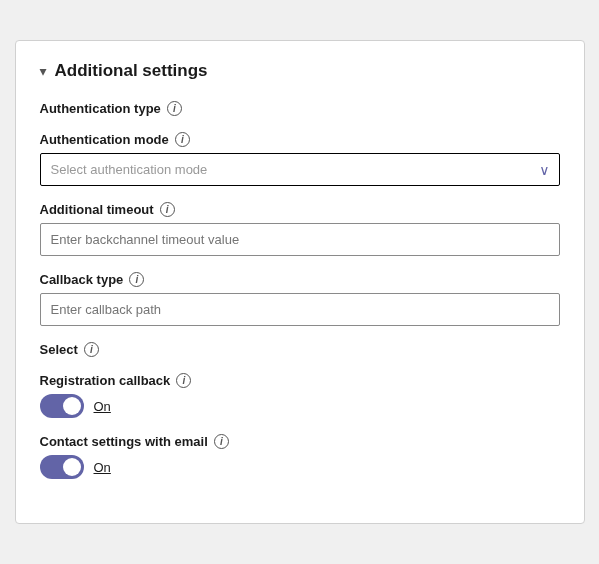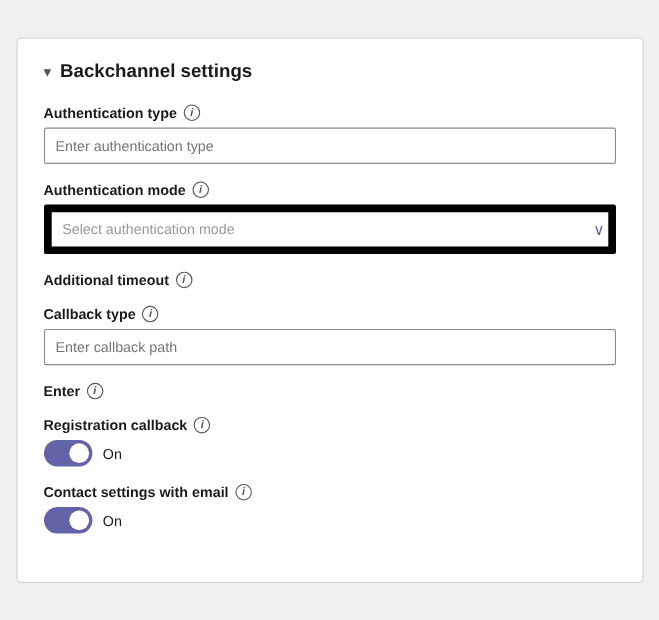--- a/index.html
+++ b/index.html
@@ -84,21 +84,21 @@
       background: #fff;
     }
 
     .select-wrapper {
       position: relative;
       width: 100%;
     }
 
     .select-input {
       width: 100%;
-      border: 7px solid #000000;
+      border: 1px solid #000000;
       border-radius: 2px;
       padding: 8px 36px 8px 10px;
       font-size: 13px;
       color: #999;
       background: #fff;
       appearance: none;
       outline: none;
       cursor: pointer;
     }
 
@@ -151,70 +151,71 @@
       background: #fff;
       border-radius: 50%;
       top: 3px;
       left: 23px;
       transition: 0.3s;
     }
 
     .toggle-label {
       font-size: 13px;
       color: #1a1a1a;
+      text-decoration: underline;
     }
   </style>
 </head>
 <body>
 
 <div class="card">
   <div class="section-header">
     <span class="chevron-icon">▾</span>
-    <span class="section-title">Backchannel settings</span>
+    <span class="section-title">Additional settings</span>
   </div>
 
   <div class="field-group">
     <div class="field-label">
       <span>Authentication type</span>
       <span class="info-icon">i</span>
     </div>
-    <input class="text-input" type="text" placeholder="Enter authentication type" style="">
   </div>
 
   <div class="field-group">
     <div class="field-label">
       <span>Authentication mode</span>
       <span class="info-icon">i</span>
     </div>
     <div class="select-wrapper">
       <select class="select-input">
         <option value="">Select authentication mode</option>
       </select>
       <span class="select-chevron">∨</span>
     </div>
   </div>
 
   <div class="field-group">
     <div class="field-label">
       <span>Additional timeout</span>
       <span class="info-icon">i</span>
     </div>
+    <input class="text-input" type="text" placeholder="Enter backchannel timeout value" style="">
   </div>
 
   <div class="field-group">
     <div class="field-label">
       <span>Callback type</span>
       <span class="info-icon">i</span>
     </div>
     <input class="text-input" type="text" placeholder="Enter callback path" style="">
   </div>
 
   <div class="field-group">
     <div class="field-label">
-      <span>Enter</span>
+      <span>Select</span>
       <span class="info-icon">i</span>
     </div>
   </div>
 
   <div class="field-group">
     <div class="field-label">
       <span>Registration callback</span>
       <span class="info-icon">i</span>
     </div>
     <div class="toggle-row">

